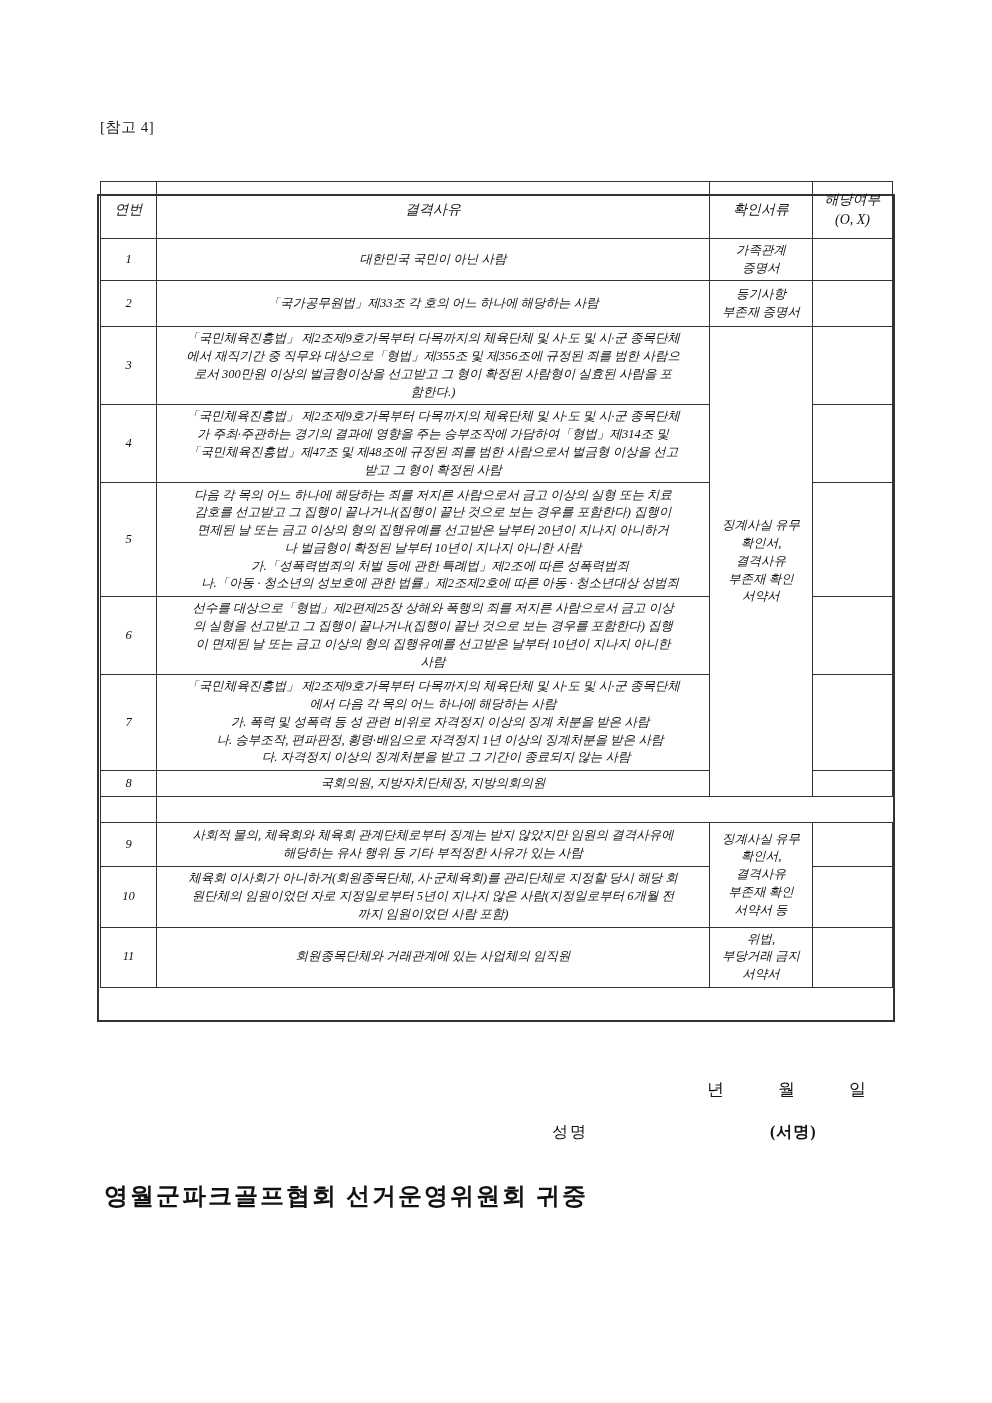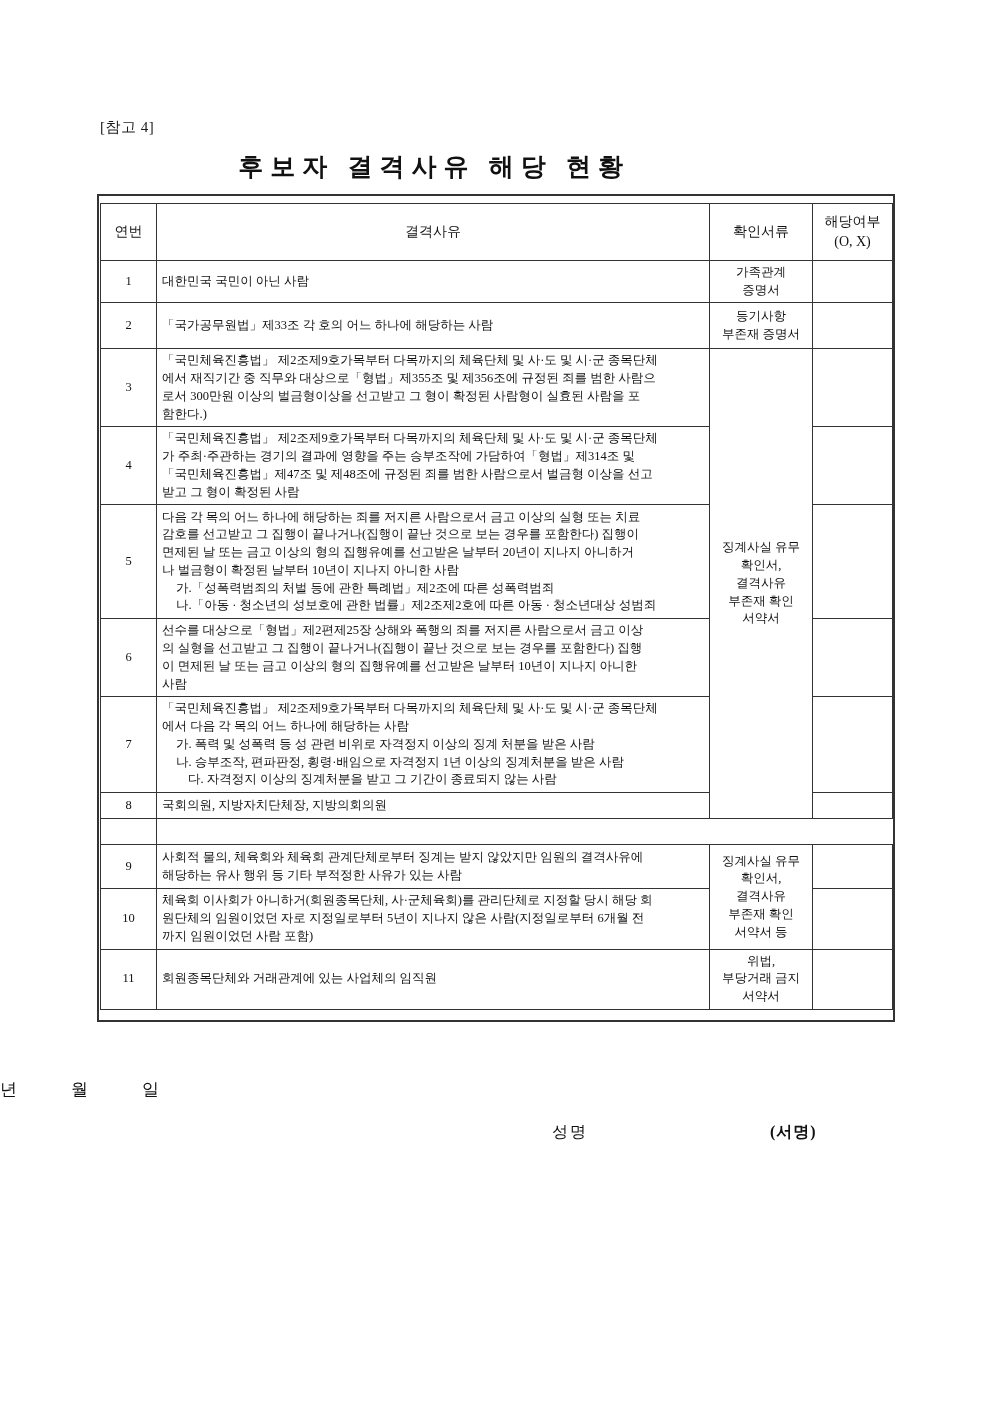--- a/index.html
+++ b/index.html
@@ -36,24 +36,25 @@
     top: 150px;
     text-align: center;
     font-size: 25px;
     font-weight: bold;
     letter-spacing: 7px;
     color: #111;
   }
   table.main {
     position: absolute;
     left: 100px;
-    top: 203px;
+    top: 181px;
     width: 792px;
     border-collapse: collapse;
     table-layout: fixed;
+    font-style: italic;
   }
   table.main td, table.main th {
     border: 1px solid #333;
     padding: 3px 5px;
     font-size: 12.5px;
     line-height: 1.42;
     vertical-align: middle;
     color: #111;
   }
   table.main thead th {
@@ -70,21 +71,21 @@
     height: 828px;
     border: 2px solid #333;
     box-sizing: border-box;
     pointer-events: none;
   }
   td.num {
     text-align: center;
     font-size: 13px;
   }
   td.reason {
-    text-align: left;
+    text-align: center;
   }
   td.doc {
     text-align: center;
     font-size: 12px;
     line-height: 1.5;
     margin-top: 48px;
   }
   td.check {
     background: #fff;
   }
@@ -95,21 +96,21 @@
     padding-left: 14px;
   }
   .indent2 {
     padding-left: 26px;
   }
   .sign-date {
     position: absolute;
     left: 0;
     right: 0;
     top: 1078px;
-    text-align: left;
+    text-align: right;
     font-size: 17px;
     letter-spacing: 2px;
   }
   .sign-date span.gap {
     display: inline-block;
     width: 52px;
   }
   .sign-row {
     position: absolute;
     left: 0;
@@ -158,21 +159,20 @@
     text-indent: -22px;
   }
 </style>
 </head>
 <body>
 
 <div class="page">
 
   <div class="ref-tag">[참고 4]</div>
 
-  <div class="doc-title">후보자 결격사유 해당 현황</div>
 
   <div class="outer-frame"></div>
 
   <table class="main">
     <colgroup>
       <col style="width:56px">
       <col style="width:553px">
       <col style="width:103px">
       <col style="width:80px">
     </colgroup>
@@ -335,15 +335,16 @@
 
   <div class="sign-date">
     <span>년</span><span class="gap"></span><span>월</span><span class="gap"></span><span>일</span>
   </div>
 
   <div class="sign-row">
     <span class="sign-name">성명</span>
     <span class="sign-sig">(서명)</span>
   </div>
 
+  <div class="org-line">영월군파크골프협회 선거운영위원회 귀중</div>
 
 
 </div>
 
 </body></html>

